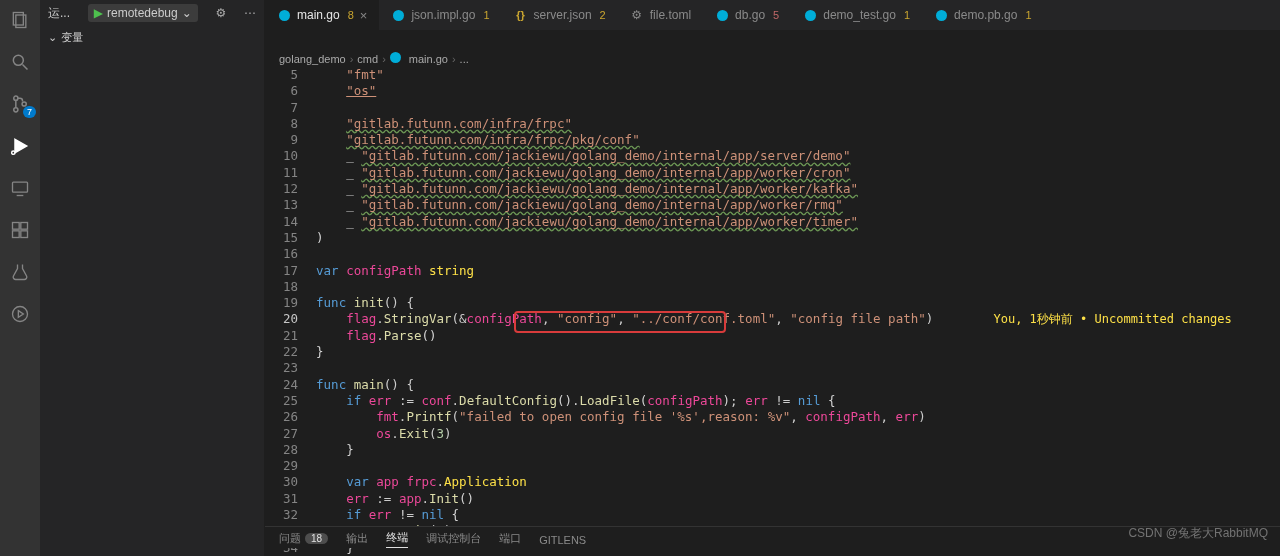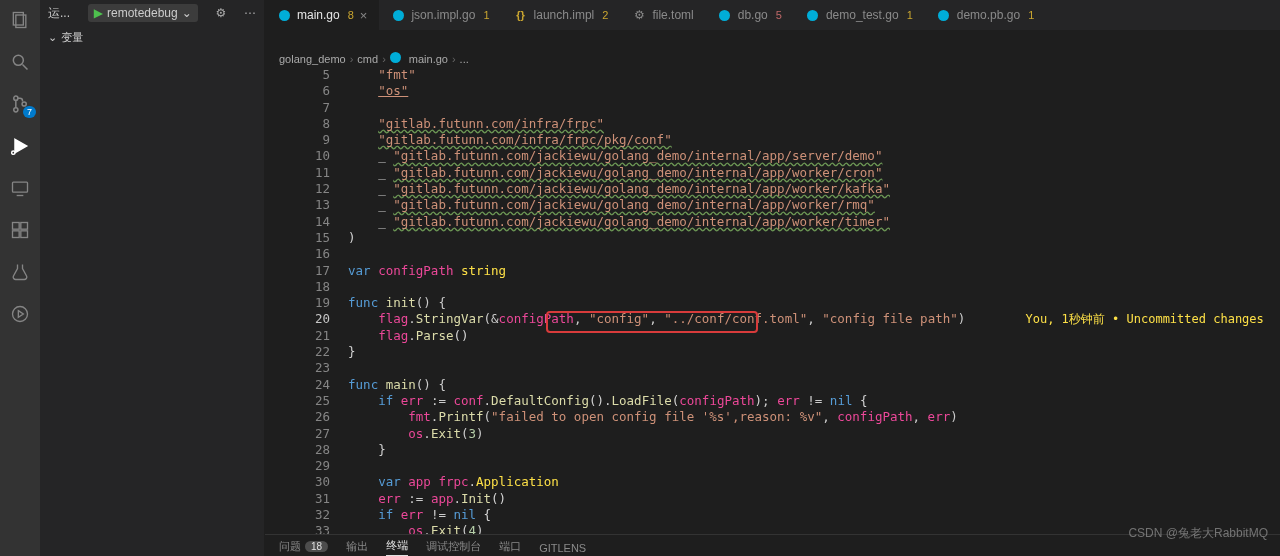--- a/index.html
+++ b/index.html
@@ -23,36 +23,36 @@
 .json-ic { color:#caa630; font-weight:bold; font-size:11px; }
 .toml-ic { color:#888; }
 .tab .mod { margin-left:2px; font-size:11px; }
 .m-yellow { color:#caa630; }
 .m-red { color:#c06868; }
 .tab .close { color:#888; font-size:13px; }
 .crumbs { display:flex; align-items:center; gap:4px; padding:2px 14px; font-size:11px; color:#aaa; background:#1e1e1e;margin-top:20px; }
 .crumbs .sep { color:#666; }
 .code-wrap { flex:1; display:flex; font-family:Consolas,Menlo,monospace; font-size:12.5px; line-height:16.3px; white-space:pre; overflow:hidden; position:relative; }
 .gutter { text-align:right; color:#858585; padding-right:18px; padding-left:18px; user-select:none; }
-.gutter .ln.hl { color:#c6c6c6;margin-left:32px; }
+.gutter .ln.hl { color:#c6c6c6; }
 .code { flex:1; color:#d4d4d4; position:relative; }
 
 .str { color:#ce9178; }
 .kw { color:#569cd6; }
 .fn { color:#dcdcaa; }
 .pu { color:#ccc; }
 .ty { color:#fde047; }
 .nm { color:#ec4899;text-align:center; }
 .nb { color:#b5cea8; }
 .yl { color:#d4d4d4; }
 .underl { text-decoration:underline; }
 .squig { text-decoration:underline wavy #6d9955; text-decoration-skip-ink:none; }
 .codelens { color:#fde047; font-size:12px; }
 .highlight-box { position:absolute; border:2px solid #d83b3b; border-radius:4px; pointer-events:none; }
-.bottom-tabs { position:absolute; bottom:0; left:265px; height:22px; display:flex; align-items:flex-end; gap:18px; padding:0 14px; font-size:11px; color:#8a8a8a; background:#1e1e1e; border-top:1px solid #333; width:calc(100% - 265px); }
+.bottom-tabs { position:absolute; bottom:8px; left:265px; height:22px; display:flex; align-items:flex-end; gap:18px; padding:0 14px; font-size:11px; color:#8a8a8a; background:#1e1e1e; border-top:1px solid #333; width:calc(100% - 265px); }
 .bottom-tabs .bt { cursor:pointer; padding-bottom:2px; display:flex; align-items:center; gap:4px; }
 .bottom-tabs .bt.active { color:#e0e0e0; border-bottom:1px solid #e0e0e0; }
 .bottom-tabs .pill { background:#4d4d4d; color:#e0e0e0; border-radius:8px; padding:0 6px; font-size:10px; }
 .watermark { position:absolute; right:12px; bottom:14px; color:#aaa; font-size:12px; opacity:.6; }
 svg { width:20px; height:20px; }
 </style>
 </head>
 <body>
 
 <div class="root">
@@ -137,21 +137,21 @@
           <span class="mod m-yellow">8</span>
           <span class="close">×</span>
         </div>
         <div class="tab">
           <span class="ic go-ic"></span>
           <span>json.impl.go</span>
           <span class="mod m-yellow">1</span>
         </div>
         <div class="tab">
           <span class="ic json-ic">{}</span>
-          <span>launch.impl</span>
+          <span>server.json</span>
           <span class="mod m-yellow">2</span>
         </div>
         <div class="tab">
           <span class="ic toml-ic">⚙</span>
           <span>file.toml</span>
         </div>
         <div class="tab">
           <span class="ic go-ic"></span>
           <span>db.go</span>
           <span class="mod m-red">5</span>

